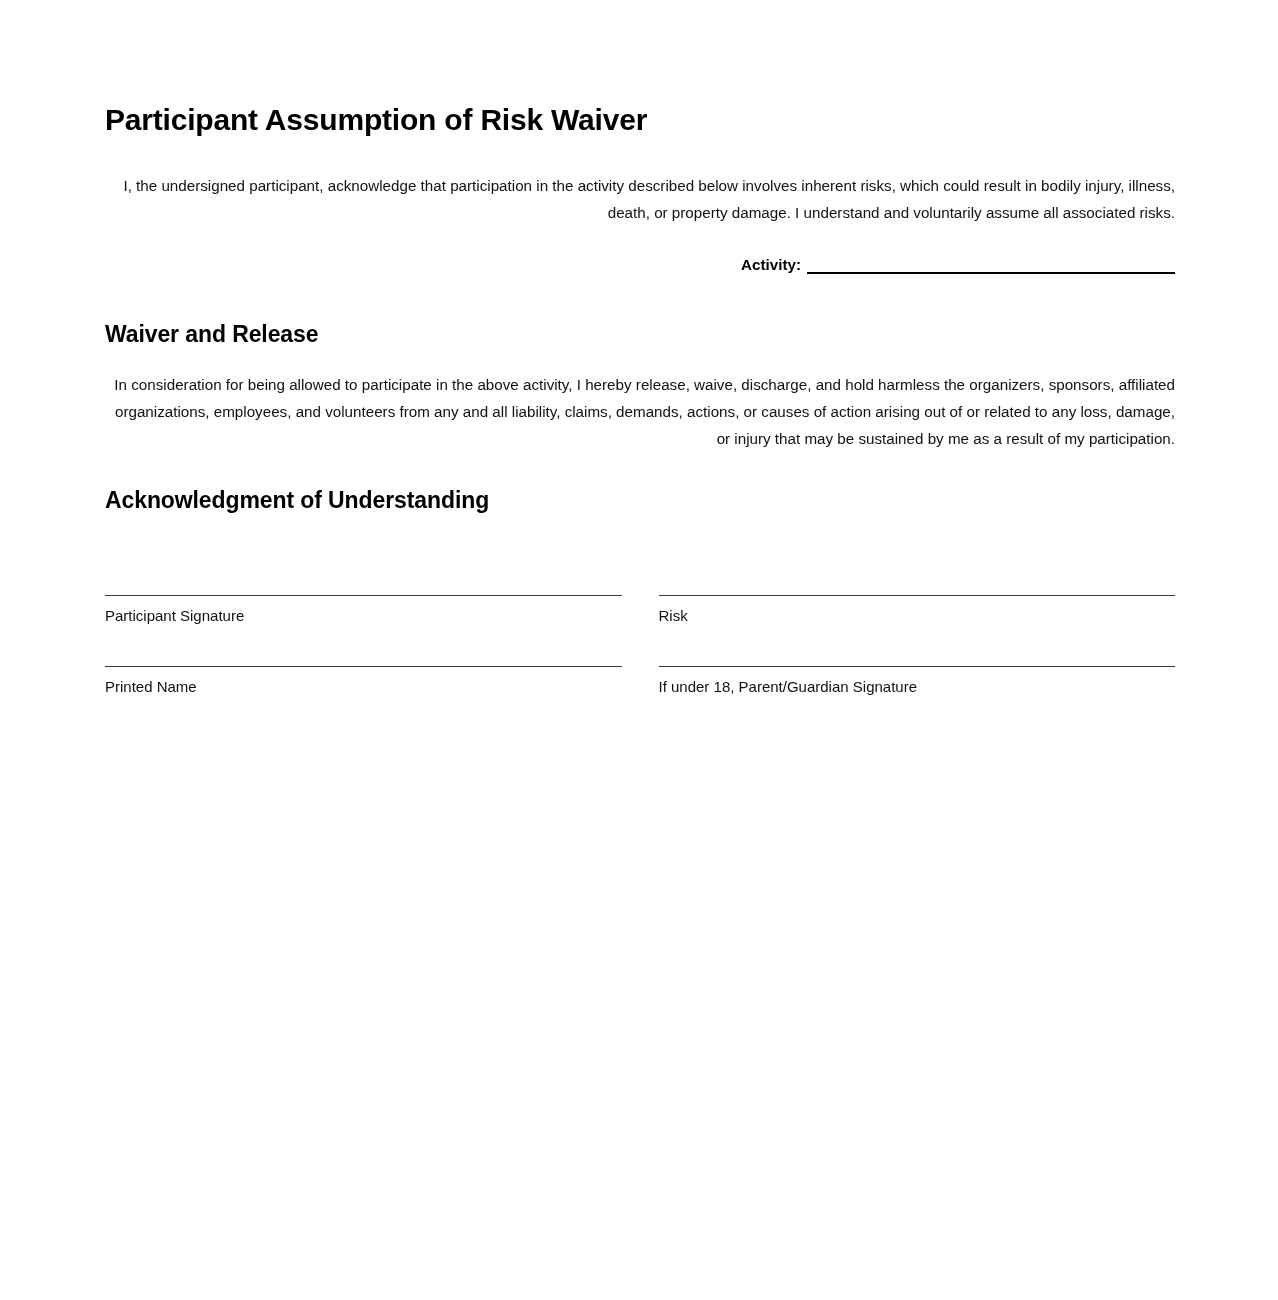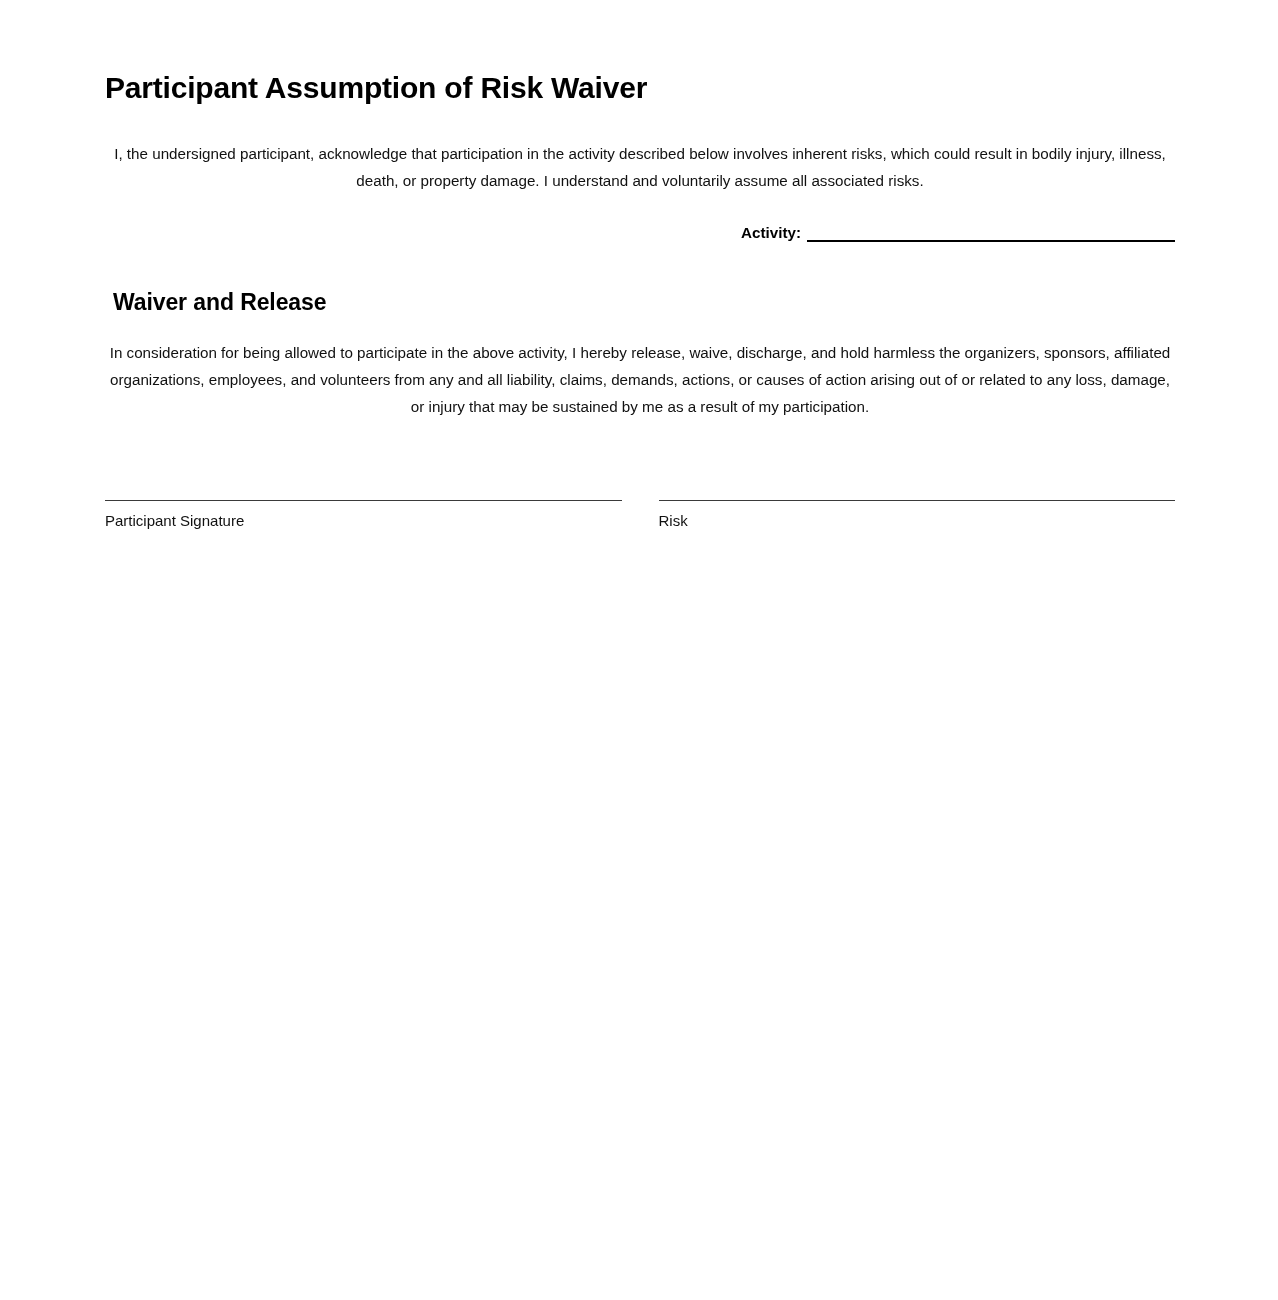--- a/index.html
+++ b/index.html
@@ -12,38 +12,38 @@
     width: 1278px;
     height: 1300px;
     font-family: "Liberation Sans", sans-serif;
     color: #000000;
     -webkit-font-smoothing: antialiased;
   }
   .page {
     box-sizing: border-box;
     width: 1278px;
     min-height: 1300px;
-    padding: 70px 103px 40px 105px;
+    padding: 102px 103px 40px 105px;
     background: #ffffff;
   }
   .doc-title {
     font-size: 30px;
     font-weight: bold;
     line-height: 1.2;
     letter-spacing: -0.2px;
     margin: 0 0 34px 0;
     color: #000000;
   }
   .para {
     font-size: 15.2px;
     line-height: 1.78;
     margin: 0 0 26px 0;
     color: #111111;
     max-width: 1070px;
-    text-align: center;
+    text-align: right;
   }
   .activity-row {
     font-size: 15.2px;
     line-height: 1.7;
     margin: 0 0 42px 0;
     white-space: nowrap;
     text-align: right;
   }
   .activity-label {
     font-weight: bold;
@@ -54,21 +54,21 @@
     width: 368px;
     border-bottom: 2px solid #000000;
     margin-left: 6px;
     vertical-align: -4px;
     height: 12px;
   }
   .section-heading {
     font-size: 23px;
     font-weight: bold;
     line-height: 1.25;
-    margin: 0 0 22px 8px;
+    margin: 0 0 22px 0;
     letter-spacing: -0.1px;
     color: #000000;
   }
   .section {
     margin-bottom: 34px;
   }
   .section:last-of-type {
     margin-bottom: 0;
   }
   .sig-block {
@@ -112,33 +112,44 @@
   <div class="activity-row">
     <span class="activity-label">Activity:</span><span class="activity-blank"></span>
   </div>
 
   <div class="section">
     <h2 class="section-heading">Waiver and Release</h2>
     <p class="para">In consideration for being allowed to participate in the above activity, I hereby release, waive, discharge, and hold harmless the organizers, sponsors, affiliated organizations, employees, and volunteers from any and all liability, claims, demands, actions, or causes of action arising out of or related to any loss, damage, or injury that may be sustained by me as a result of my participation.</p>
   </div>
 
   <div class="section">
+    <h2 class="section-heading">Acknowledgment of Understanding</h2>
   </div>
 
   <div class="sig-block">
 
     <div class="sig-row">
       <div class="sig-cell">
         <div class="sig-line"></div>
         <div class="sig-label">Participant Signature</div>
       </div>
       <div class="sig-cell">
         <div class="sig-line"></div>
         <div class="sig-label">Risk</div>
       </div>
     </div>
 
+    <div class="sig-row">
+      <div class="sig-cell">
+        <div class="sig-line"></div>
+        <div class="sig-label">Printed Name</div>
+      </div>
+      <div class="sig-cell">
+        <div class="sig-line"></div>
+        <div class="sig-label">If under 18, Parent/Guardian Signature</div>
+      </div>
+    </div>
 
   </div>
 
   <div class="spacer-bottom"></div>
 
 </div>
 
 </body></html>

